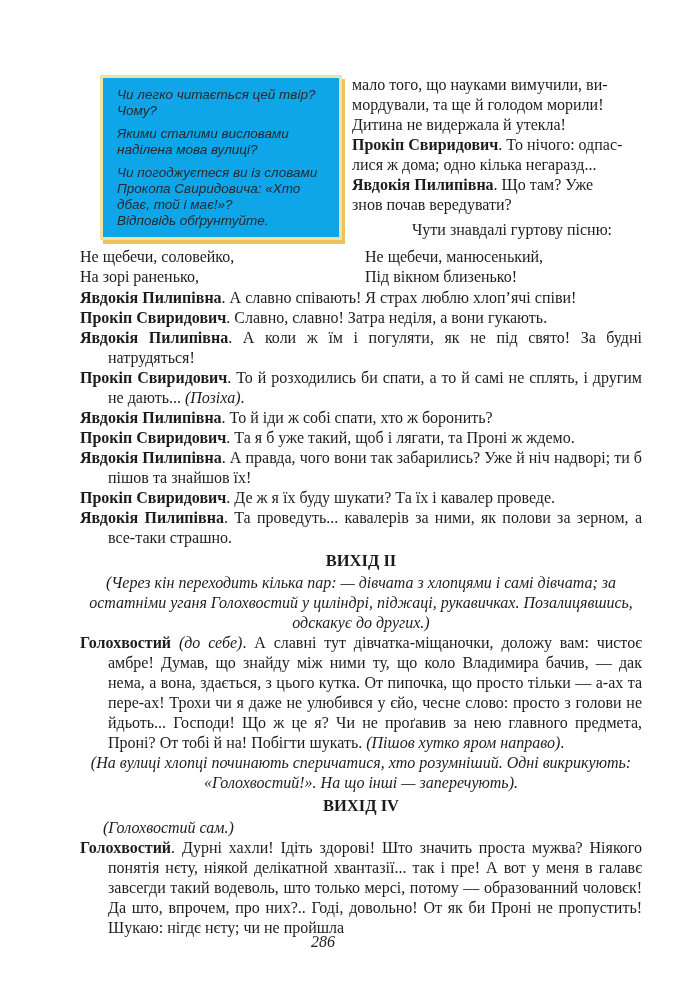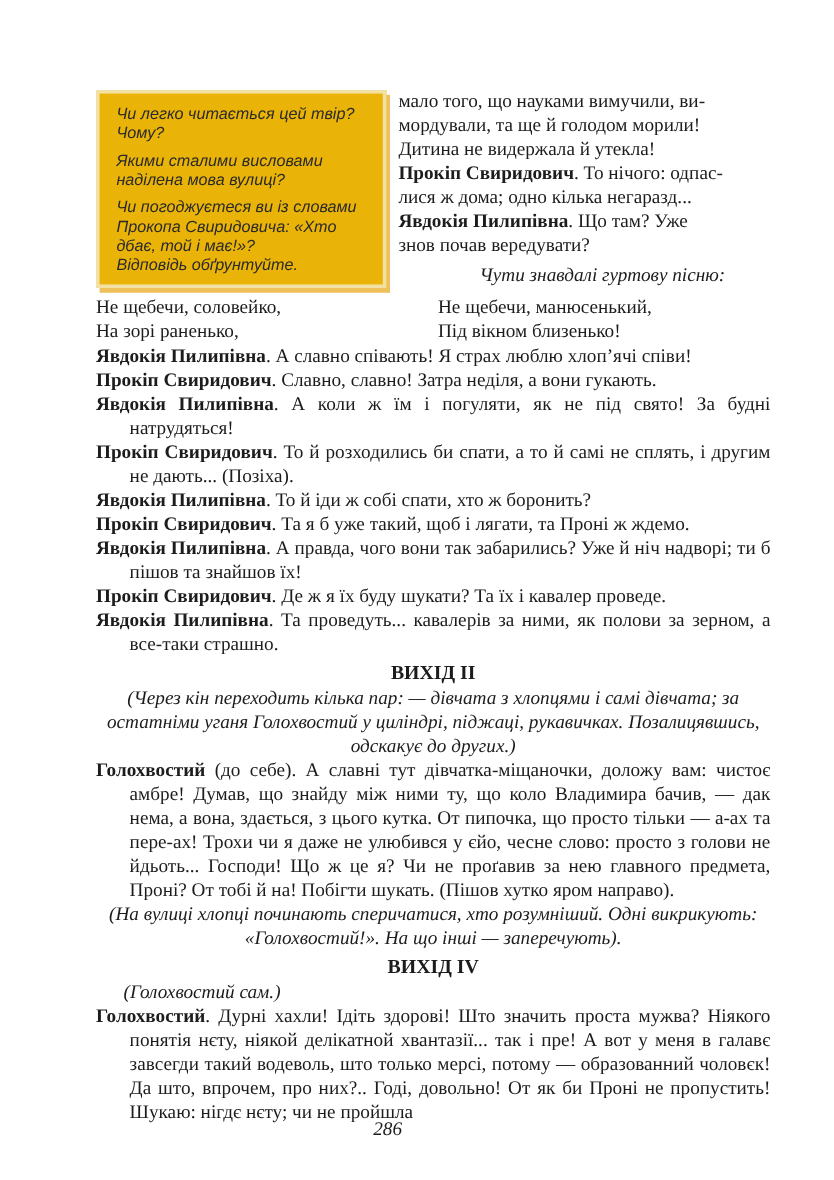--- a/index.html
+++ b/index.html
@@ -21,53 +21,53 @@
     font-family: "Liberation Sans", "DejaVu Sans", sans-serif;
     font-style: italic;
     font-size: 13.5px; line-height: 16px;
     color: #2a2a2a;
   }
   .qbox .q { margin: 0 0 7px 0; white-space: pre-line; }
   .qbox .q:last-child { margin-bottom: 0; }
 
   .top-col { flex: 1; padding-left: 10px; font-size: 16px; line-height: 20px; }
   .tline { white-space: nowrap; }
-  .song-cue { font-style: italic; text-align: center; margin-top: 5px; padding-left: 30px; }
+  .song-cue { text-align: center; margin-top: 5px; padding-left: 30px; }
 
   
   .verse-row { display: flex; margin: 2px 0 1px 0; font-size: 16px; line-height: 20px; }
   .verse { white-space: pre-line; }
   .verse.left { width: 262px; }
   .verse.right { margin-left: 23px; }
 
   
   .flow { font-size: 16px; line-height: 20px; }
   p.dialogue {
     margin: 0; padding-left: 28px; text-indent: -28px;
     text-align: justify;
   }
   .seg-b { font-weight: bold; }
-  .seg-i { }
+  .seg-i { font-style: italic; }
   .heading { text-align: center; font-weight: bold; font-size: 16.5px; margin: 3px 0 2px 0; }
   .stage-center { font-style: italic; text-align: center; margin: 0 6px; }
   .stage-left { font-style: italic; padding-left: 23px; }
 
   .page-number {
     position: absolute; left: 0; bottom: 32px; width: 646px;
     text-align: center; font-style: italic; font-size: 16px; color: #1c1c1c;
   }
 </style>
 </head>
 <body>
 
 <div class="page">
   <div class="content">
 
     <div class="top-row">
-      <div class="qbox" style="background: #eab308; border: 3px solid rgb(242, 225, 162); box-shadow: rgb(239, 193, 92) 3px 4px 0px;">
+      <div class="qbox" style="background: #0ea5e9; border: 3px solid rgb(242, 225, 162); box-shadow: rgb(239, 193, 92) 3px 4px 0px; margin-left: 20px;">
           <div class="q">Чи легко читається цей твір?
 Чому?</div>
           <div class="q">Якими сталими висловами
 наділена мова вулиці?</div>
           <div class="q">Чи погоджуєтеся ви із словами
 Прокопа Свиридовича: «Хто
 дбає, той і має!»?
 Відповідь обґрунтуйте.</div>
         </div>
       <div class="top-col">

